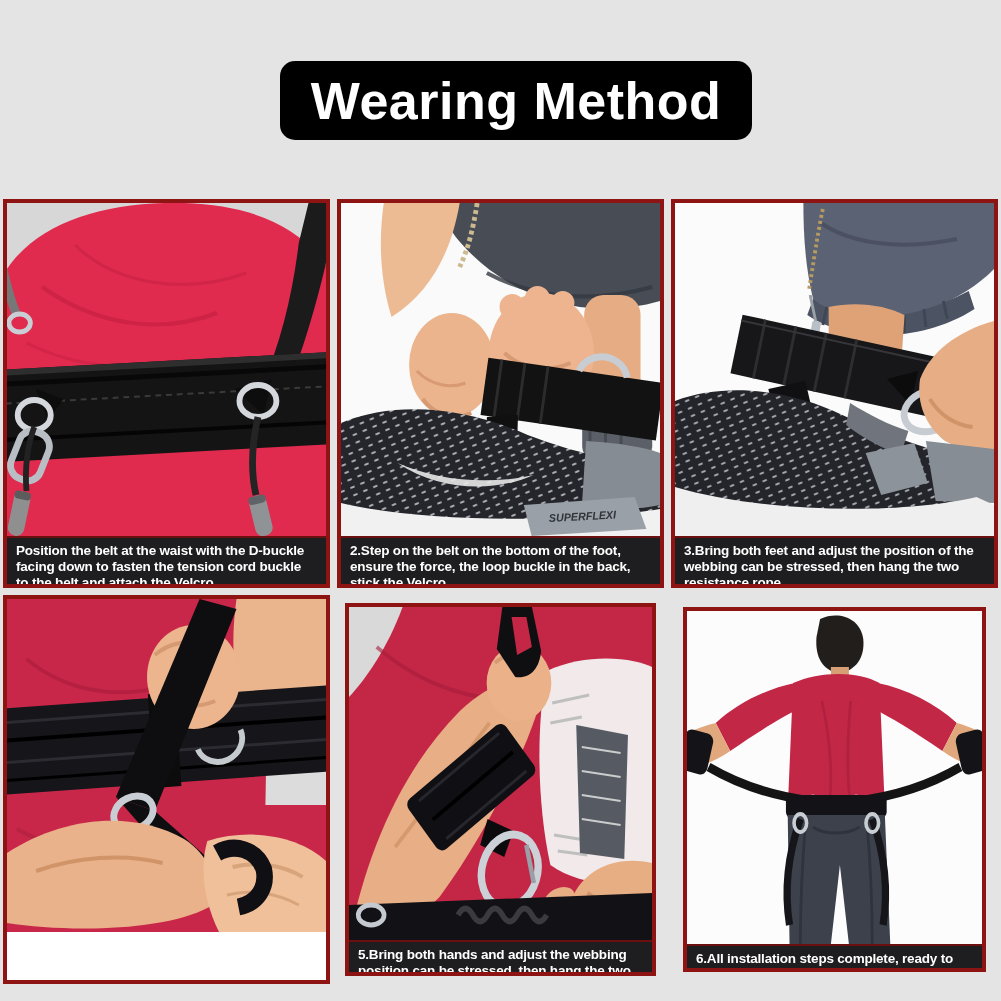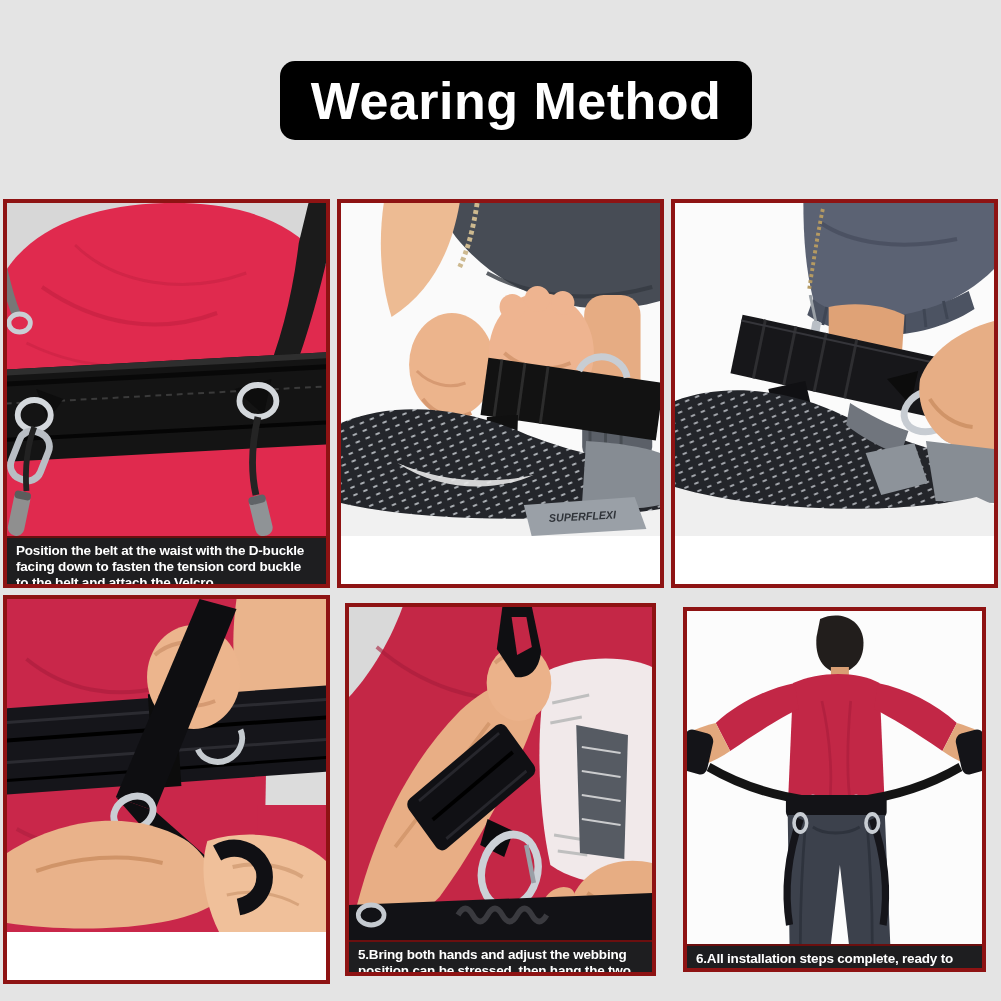--- a/index.html
+++ b/index.html
@@ -145,20 +145,21 @@
           <g>
             <path d="M0,220 C60,196 132,206 192,232 C252,254 300,262 328,258 L328,312 C230,324 90,324 0,302 Z" fill="url(#knit2)"></path>
             <path d="M58,260 C100,278 152,282 198,272 C162,288 104,290 58,260 Z" fill="#e8e8e8" opacity="0.9"></path>
             <path d="M252,238 C290,240 318,246 328,250 L328,302 C300,308 268,306 248,298 Z" fill="#868c93"></path>
             <path d="M0,300 C86,320 240,320 328,306 L328,333 L0,333 Z" fill="#f1f1f1"></path>
             <path d="M188,302 L302,294 L314,326 L196,333 Z" fill="#9aa0a7"></path>
             <text x="214" y="319" font-size="11" font-style="italic" font-weight="bold" fill="#30343a" transform="rotate(-3 214 319)">SUPERFLEXI</text>
           </g>
         </svg>
       </div>
+      <figcaption class="caption">2.Step on the belt on the bottom of the foot, ensure the force, the loop buckle in the back, stick the Velcro.</figcaption>
     </figure>
 
     <figure class="panel" style="margin:0">
       <div class="photo">
         <svg viewBox="0 0 328 333" preserveAspectRatio="none">
           <defs>
             <pattern id="knit3" width="11" height="8" patternUnits="userSpaceOnUse" patternTransform="rotate(-22)">
               <rect width="11" height="8" fill="#23252a"></rect>
               <rect x="1" y="3" width="5" height="2" rx="1" fill="#c3c7cd" opacity="0.8"></rect>
             </pattern>
@@ -202,20 +203,21 @@
           </g>
           <g>
             <path d="M0,198 C54,178 122,188 172,212 C222,234 262,248 296,252 L300,296 C220,314 90,312 0,286 Z" fill="url(#knit3)"></path>
             <path d="M180,200 C200,212 220,222 240,228 L232,252 C210,244 192,234 176,222 Z" fill="#70757d"></path>
             <path d="M196,250 L246,240 L260,280 L212,292 Z" fill="#8d939a"></path>
             <path d="M258,238 L328,246 L328,300 L268,298 Z" fill="#878d94"></path>
             <path d="M0,284 C90,310 232,312 310,294 L328,302 L328,333 L0,333 Z" fill="#efefef"></path>
           </g>
         </svg>
       </div>
+      <figcaption class="caption">3.Bring both feet and adjust the position of the webbing can be stressed, then hang the two resistance rope.</figcaption>
     </figure>
 
     <figure class="panel" style="margin:0">
       <div class="photo">
         <svg viewBox="0 0 328 333" preserveAspectRatio="none">
           <rect width="328" height="333" fill="#dcdcdc"></rect>
           <g>
             <path d="M0,0 L252,0 C268,44 270,96 262,333 L0,333 Z" fill="#c9274a"></path>
             <path d="M20,60 C60,92 110,100 160,88" fill="none" stroke="#a81d3c" stroke-width="4" opacity="0.6"></path>
             <path d="M10,230 C50,252 100,256 150,246" fill="none" stroke="#a81d3c" stroke-width="4" opacity="0.5"></path>

